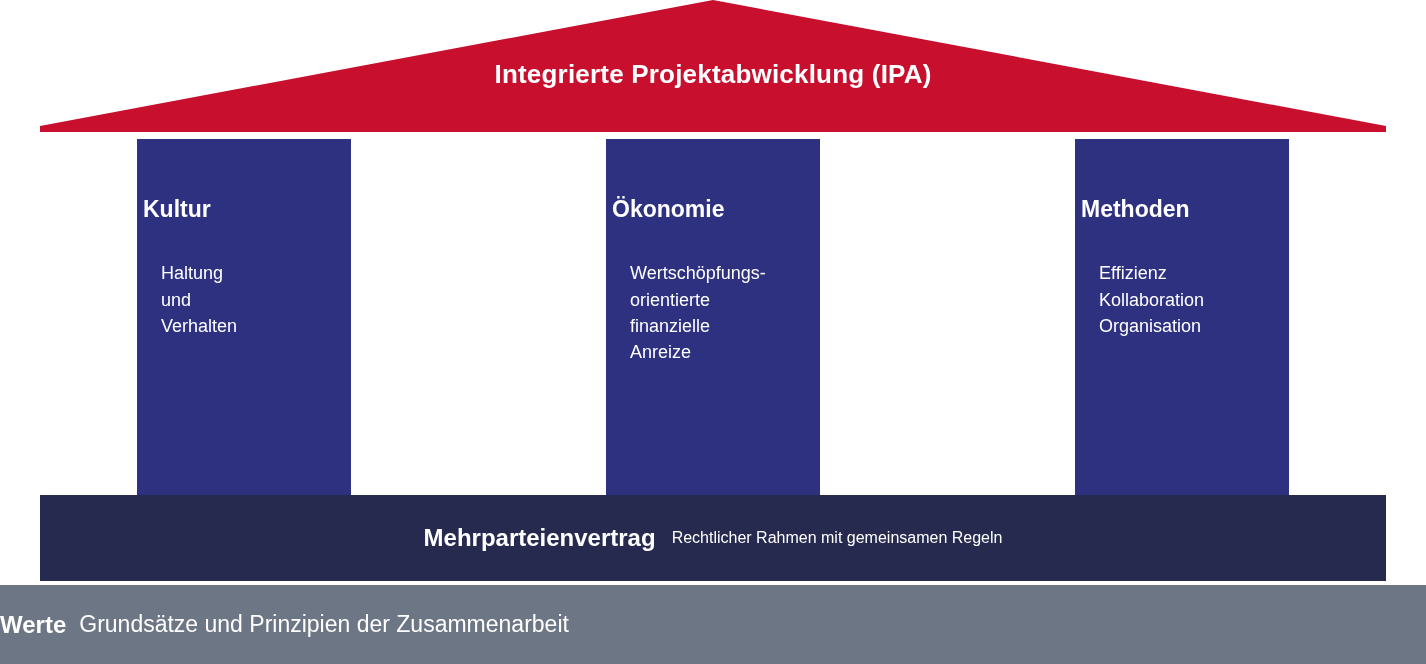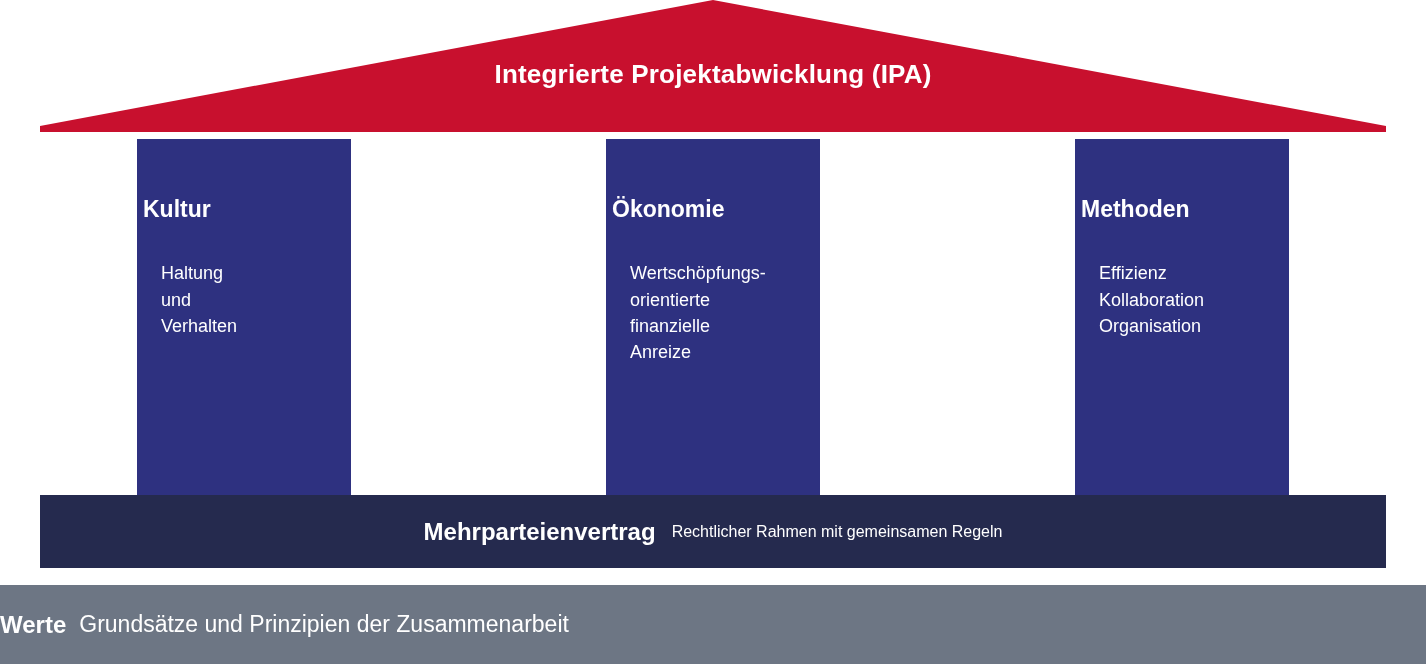--- a/index.html
+++ b/index.html
@@ -79,21 +79,21 @@
     padding: 0 24px;
     white-space: pre-line;
   }
 
   
   .contract-bar {
     position: absolute;
     left: 40px;
     top: 495px;
     width: 1346px;
-    height: 73px;
+    height: 86px;
     background: #252a4e;
     display: flex;
     align-items: center;
     justify-content: center;
     color: #ffffff;
     gap: 16px;
   }
   .contract-title {
     font-size: 24px;
     font-weight: bold;

